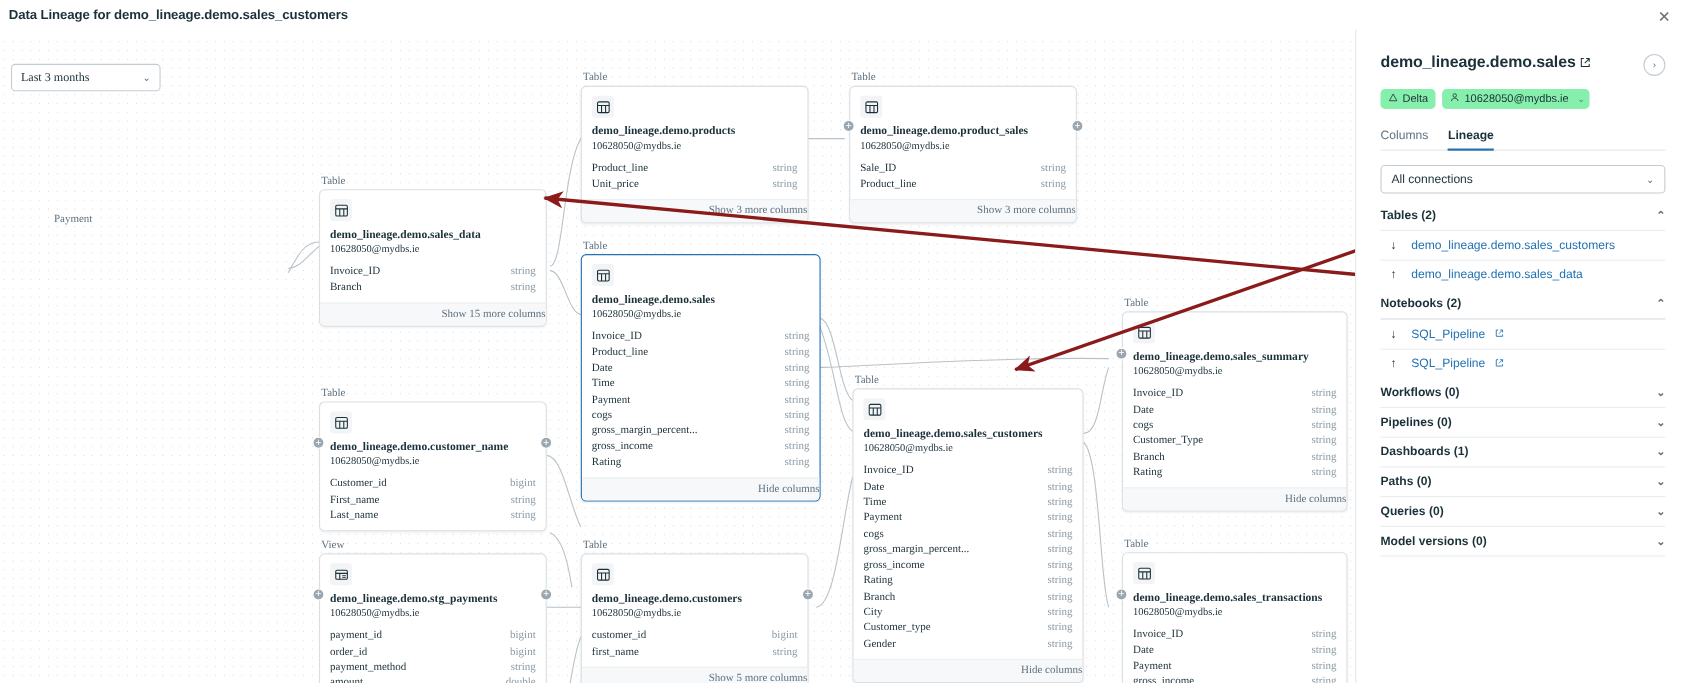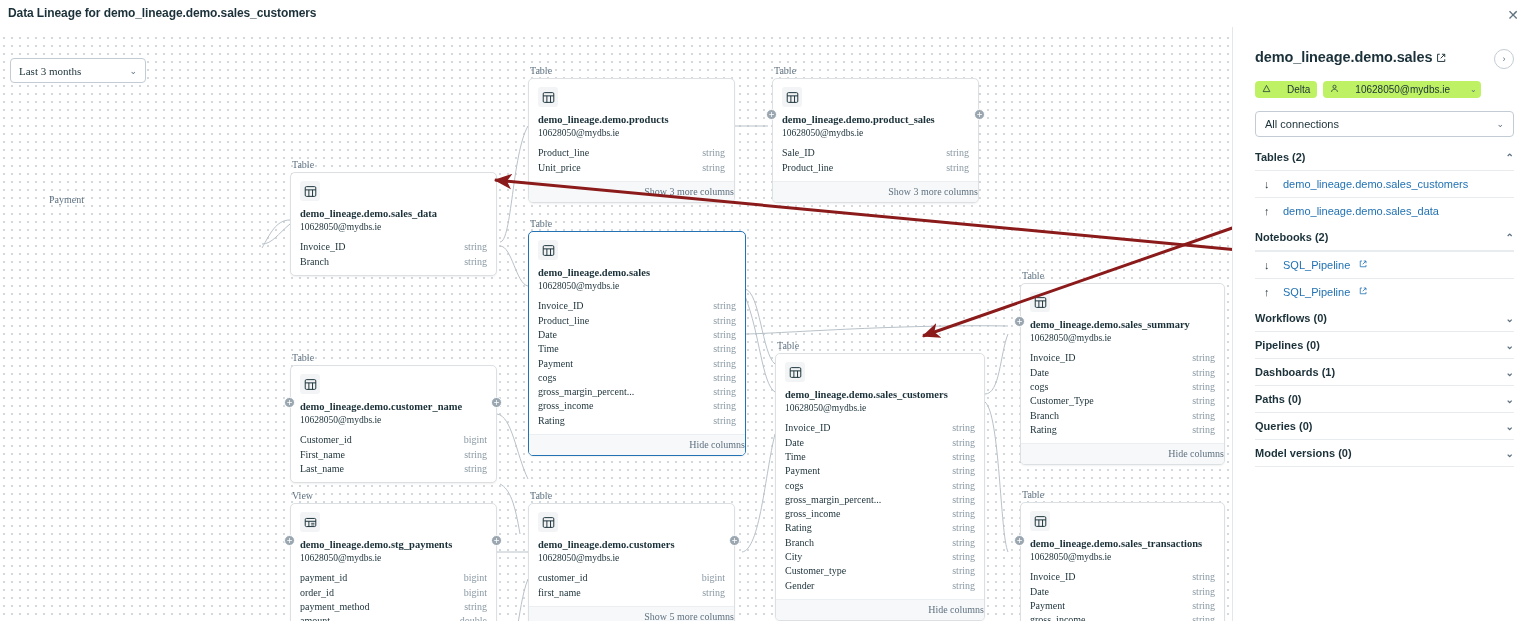--- a/index.html
+++ b/index.html
@@ -126,22 +126,22 @@
   }
   .ext-link { margin-left: 4px; color: #1b3139; }
   .round-btn {
     margin-left: auto; width: 20px; height: 20px; border-radius: 50%;
     border: 1px solid #c3ccd4; background: #fff; cursor: pointer;
     display: flex; align-items: center; justify-content: center;
     color: #5f7281; font-size: 9px;
   }
   .badges { display: flex; align-items: center; gap: 6px; margin-top: 12px; }
   .badge {
-    display: flex; align-items: center; gap: 16px;
-    background: #bef264; border-radius: 4px;
+    display: flex; align-items: center; gap: 4px;
+    background: #86efac; border-radius: 4px;
     padding: 3px 7px; font-size: 10px; color: #1b3139;
   }
   .badge.owner { padding-right: 4px; }
   .badge .chev { color: #5f7281; font-size: 8px; margin-left: 4px; }
 
   .tabs { display: flex; gap: 18px; margin-top: 18px; border-bottom: 1px solid #e4e7ea; }
   .tab {
     font-size: 11px; color: #5f7281; padding-bottom: 7px; cursor: pointer;
     position: relative;
   }
@@ -234,20 +234,21 @@
         <div class="cols">
           <div class="col-row">
             <span>Invoice_ID</span>
             <span class="col-type">string</span>
           </div>
           <div class="col-row">
             <span>Branch</span>
             <span class="col-type">string</span>
           </div>
         </div>
+        <div class="node-foot">Show 15 more columns</div>
       </div>
     </div>
 
     <div class="node-wrap" style="left:528px; top:31px; width:207px;">
       <div class="node-kind">Table</div>
       <div class="node">
         <div class="node-head">
           <span class="tbl-icon">
             <svg width="13" height="13" viewBox="0 0 16 16" fill="none" stroke="#1b3139" stroke-width="1.2">
                 <rect x="1.5" y="2" width="13" height="12" rx="1.5"></rect>
@@ -659,20 +660,24 @@
           <svg width="9" height="9" viewBox="0 0 16 16" fill="none" stroke="#1b3139" stroke-width="1.3">
               <circle cx="8" cy="5" r="2.8"></circle>
               <path d="M2.8 14c0-3 2.3-4.6 5.2-4.6S13.2 11 13.2 14"></path>
             </svg>
         </span>
         <span>10628050@mydbs.ie</span>
         <span class="chev">⌄</span>
       </div>
     </div>
 
+    <div class="tabs">
+      <div class="tab">Columns</div>
+      <div class="tab active">Lineage</div>
+    </div>
 
     <div class="select-box">
       <span>All connections</span>
       <span class="chev">⌄</span>
     </div>
 
     <div class="section">
       <div class="section-head">
         <span>Tables (2)</span>
         <span class="chev">⌃</span>

